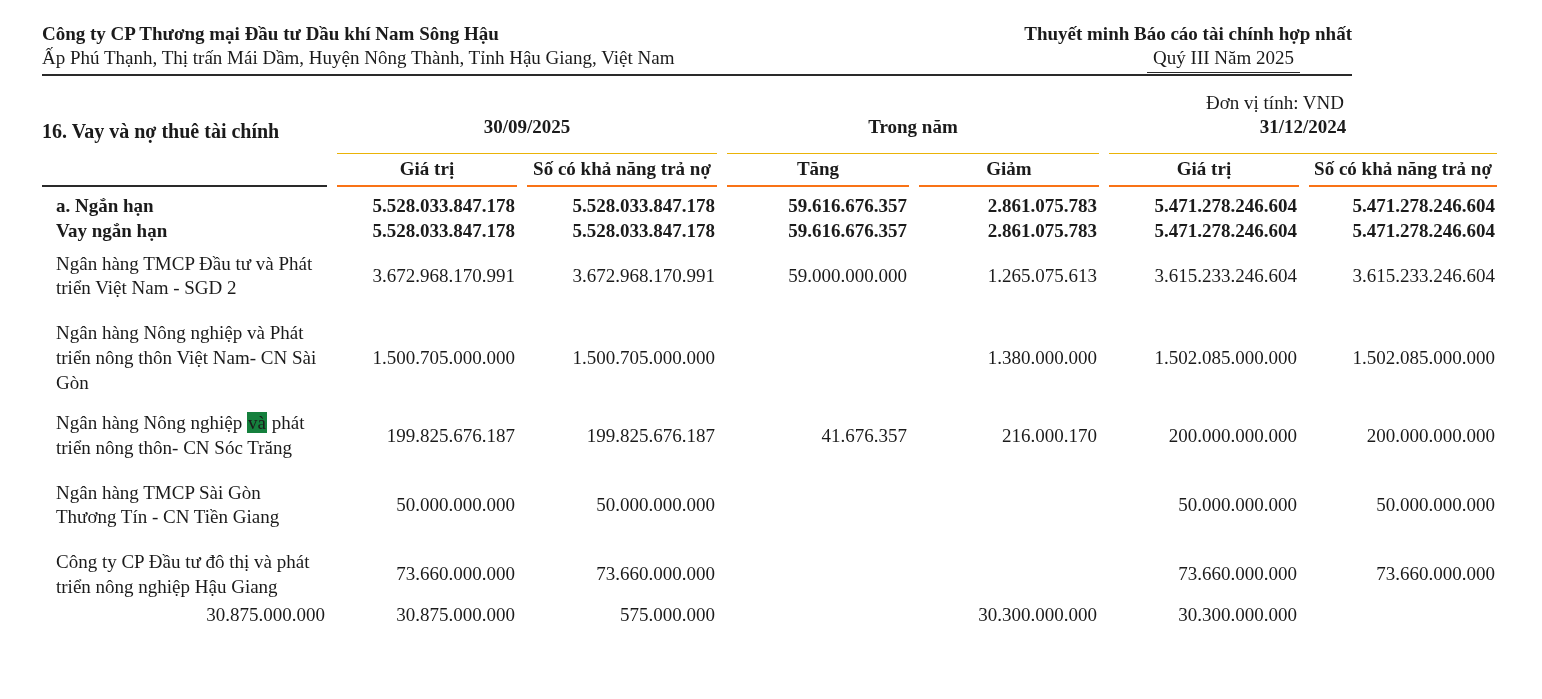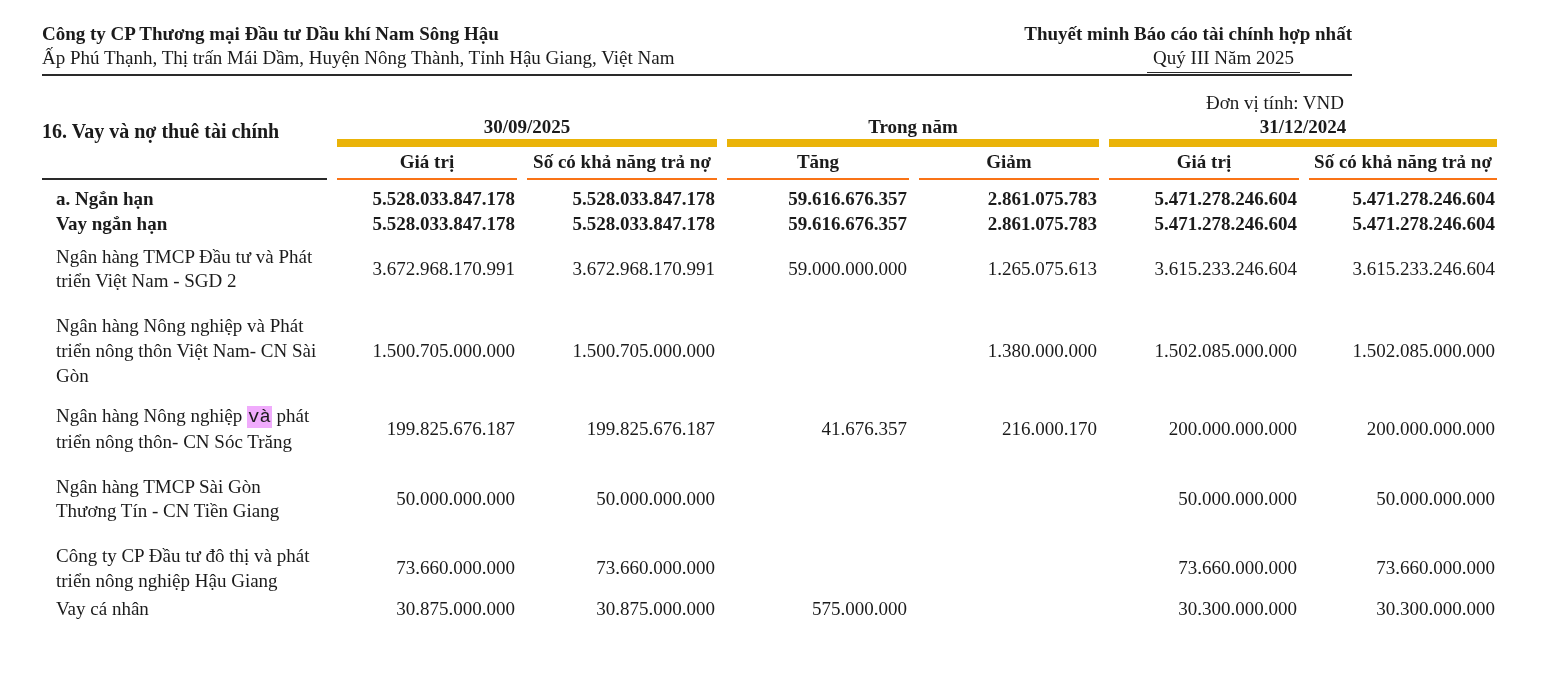--- a/index.html
+++ b/index.html
@@ -45,22 +45,22 @@
     display: grid;
     grid-template-columns: 285px 180px 190px 182px 180px 190px 188px;
     column-gap: 10px;
   }
   .section-title {
     font-weight: bold; font-size: 20px;
     align-self: start; padding-top: 4px; white-space: nowrap;
   }
   .group-cell {
     text-align: center; font-weight: bold;
-    border-bottom: 8px solid #eab308;
-    padding-bottom: 1px;
+    border-bottom: 1px solid #eab308;
+    padding-bottom: 15px;
   }
   .span2 { grid-column: span 2; }
   .sub-cell {
     text-align: center; font-weight: bold;
     border-bottom: 2px solid #f97316;
     padding: 3px 4px 5px 4px;
     line-height: 1.25;
   }
   .lbl-head-cell { border-bottom: 2px solid #2a2a2a; }
 
@@ -154,21 +154,21 @@
       <div class="lbl">Ngân hàng Nông nghiệp và Phát triển nông thôn Việt Nam- CN Sài Gòn</div>
       <div class="num">1.500.705.000.000</div>
       <div class="num">1.500.705.000.000</div>
       <div class="num"></div>
       <div class="num">1.380.000.000</div>
       <div class="num">1.502.085.000.000</div>
       <div class="num">1.502.085.000.000</div>
     </div>
 
     <div class="trow data-row mt-d">
-      <div class="lbl"><span>Ngân hàng Nông nghiệp </span><span class="hl" style="background: #f0abfc; font-family: Liberation Mono, monospace;">và</span><span> phát triển nông thôn- CN Sóc Trăng</span></div>
+      <div class="lbl"><span>Ngân hàng Nông nghiệp </span><span class="hl" style="background: #15803d;">và</span><span> phát triển nông thôn- CN Sóc Trăng</span></div>
       <div class="num">199.825.676.187</div>
       <div class="num">199.825.676.187</div>
       <div class="num">41.676.357</div>
       <div class="num">216.000.170</div>
       <div class="num">200.000.000.000</div>
       <div class="num">200.000.000.000</div>
     </div>
 
     <div class="trow data-row mt-e">
       <div class="lbl">Ngân hàng TMCP Sài Gòn Thương Tín - CN Tiền Giang</div>
@@ -184,21 +184,20 @@
       <div class="lbl">Công ty CP Đầu tư đô thị và phát triển nông nghiệp Hậu Giang</div>
       <div class="num">73.660.000.000</div>
       <div class="num">73.660.000.000</div>
       <div class="num"></div>
       <div class="num"></div>
       <div class="num">73.660.000.000</div>
       <div class="num">73.660.000.000</div>
     </div>
 
     <div class="trow data-row mt-f">
-      <div class="lbl">Vay cá nhân</div>
       <div class="num">30.875.000.000</div>
       <div class="num">30.875.000.000</div>
       <div class="num">575.000.000</div>
       <div class="num"></div>
       <div class="num">30.300.000.000</div>
       <div class="num">30.300.000.000</div>
     </div>
 
   </div>
 </div>

